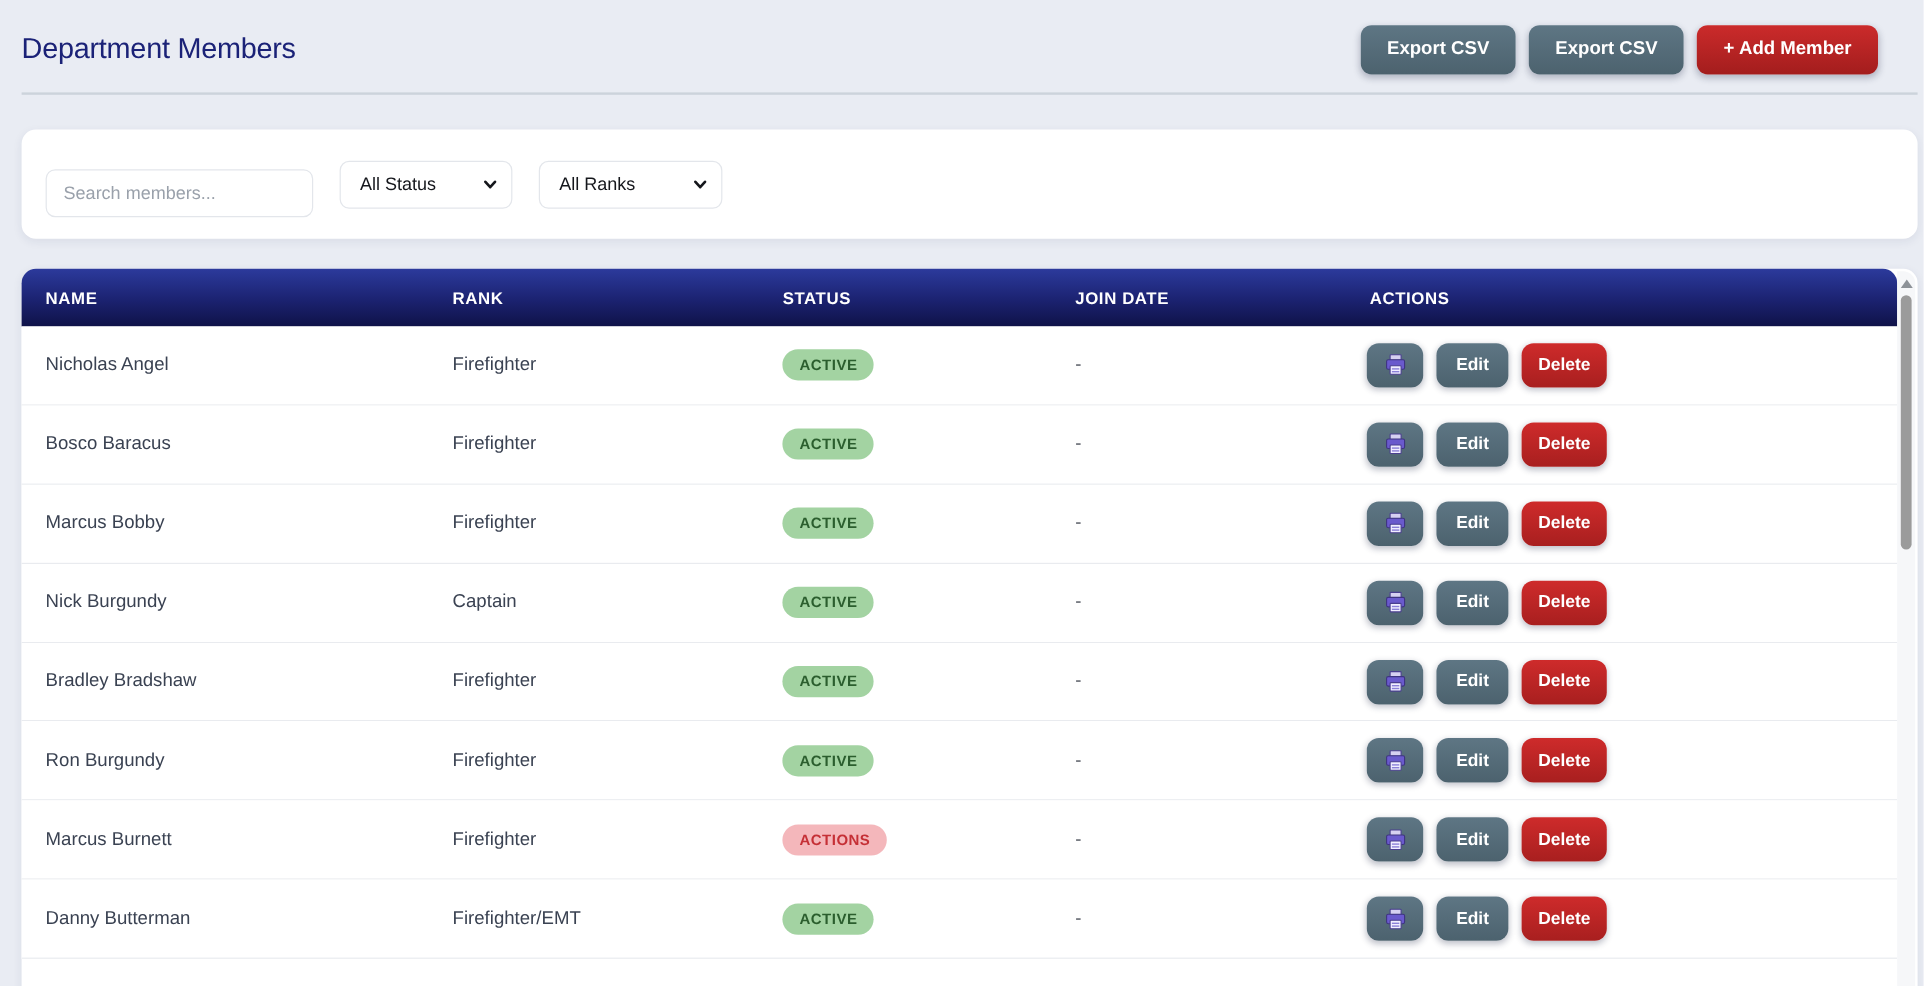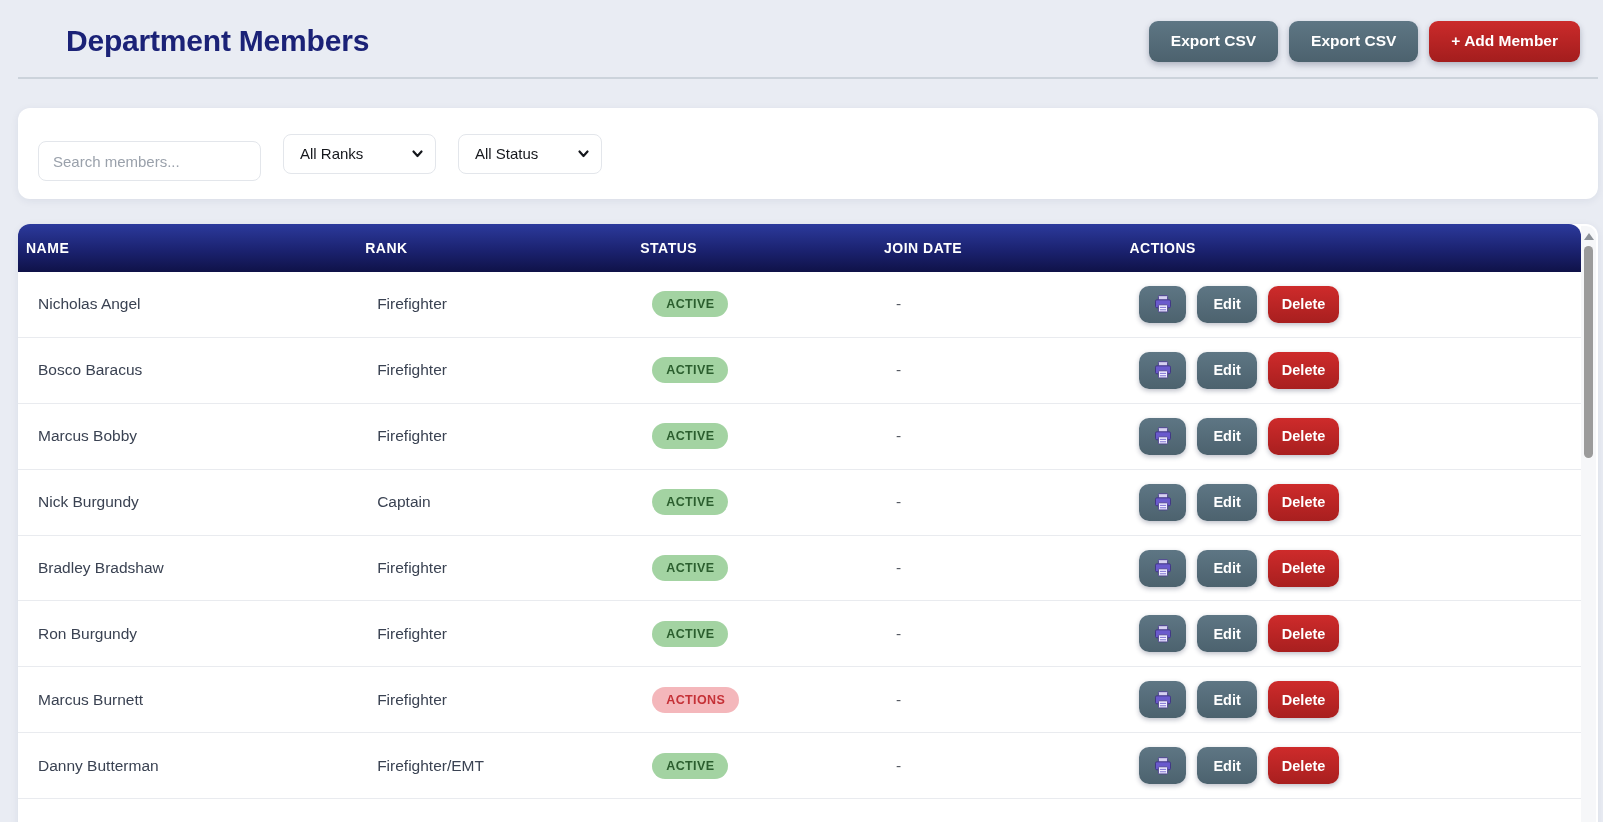--- a/index.html
+++ b/index.html
@@ -8,23 +8,23 @@
     background:#e9ecf3;
     font-family:"Liberation Sans", sans-serif;
   }
 
   
   .page-header{
     display:flex; justify-content:space-between; align-items:center;
     margin:20px 5px 0 18px; height:42px;
   }
   .page-title{
-    font-size:30px; font-weight:700; color:#1b2277; letter-spacing:-0.2px;margin-left:48px;
-  }
-  .toolbar{ display:flex; gap:11px; margin-right:18px; }
+    font-size:24px; font-weight:400; color:#1b2277; letter-spacing:-0.2px;
+  }
+  .toolbar{ display:flex; gap:11px; margin-right:33px; }
   .btn{
     border:none; cursor:pointer; color:#fff; font-weight:700;
     font-family:"Liberation Sans", sans-serif;
     font-size:15.5px; height:41px; padding:0 22px; border-radius:9px;
     box-shadow:0 3px 6px rgba(20,30,60,0.28);
   }
   .btn-slate{ background:linear-gradient(180deg,#5e7684 0%,#4c626e 100%); }
   .btn-red{ background:linear-gradient(180deg,#cb2b2b 0%,#a31d1d 100%); }
 
   .header-divider{
@@ -60,21 +60,21 @@
     box-shadow:0 2px 8px rgba(30,40,90,0.07);
   }
   .table-scroll{ margin-right:17px; }
   .thead{
     height:48px; border-radius:12px 12px 0 0;
     background:linear-gradient(180deg,#2c3a9c 0%,#1b2270 55%,#0f1248 100%);
     display:grid; grid-template-columns:21.7% 17.6% 15.6% 15.7% 1fr;
     align-items:center;
   }
   .thead .th{
-    padding-left:8px; color:#fff; font-size:14px; font-weight:700;
+    padding-left:20px; color:#fff; font-size:14px; font-weight:700;
     letter-spacing:0.5px; text-transform:uppercase; white-space:nowrap;
   }
   .trow{
     height:65.9px; display:grid;
     grid-template-columns:21.7% 17.6% 15.6% 15.7% 1fr;
     align-items:center; border-bottom:1px solid #e9ebef; background:#fff;
   }
   .trow .td{ padding-left:20px; font-size:15.5px; color:#3a4252; white-space:nowrap; }
   .td.join{ color:#555a63; }
   .badge{
@@ -115,28 +115,28 @@
   <div class="toolbar">
     <button class="btn btn-slate">Export CSV</button>
     <button class="btn btn-slate">Export CSV</button>
     <button class="btn btn-red">+ Add Member</button>
   </div>
 </div>
 <div class="header-divider"></div>
 
 <div class="filter-card">
   <input class="search-input" type="text" placeholder="Search members..." style="">
-  <div class="select ranks">
-    <span>All Ranks</span>
+  <div class="select status">
+    <span>All Status</span>
     <svg class="chev" width="11" height="8" viewBox="0 0 11 8">
       <polyline points="1.5,1.5 5.5,6 9.5,1.5" fill="none" stroke="#15171c" stroke-width="2.2" stroke-linecap="round" stroke-linejoin="round"></polyline>
     </svg>
   </div>
-  <div class="select status">
-    <span>All Status</span>
+  <div class="select ranks">
+    <span>All Ranks</span>
     <svg class="chev" width="11" height="8" viewBox="0 0 11 8">
       <polyline points="1.5,1.5 5.5,6 9.5,1.5" fill="none" stroke="#15171c" stroke-width="2.2" stroke-linecap="round" stroke-linejoin="round"></polyline>
     </svg>
   </div>
 </div>
 
 <div class="table-card">
   <div class="table-scroll">
     <div class="thead">
       <div class="th">NAME</div>

